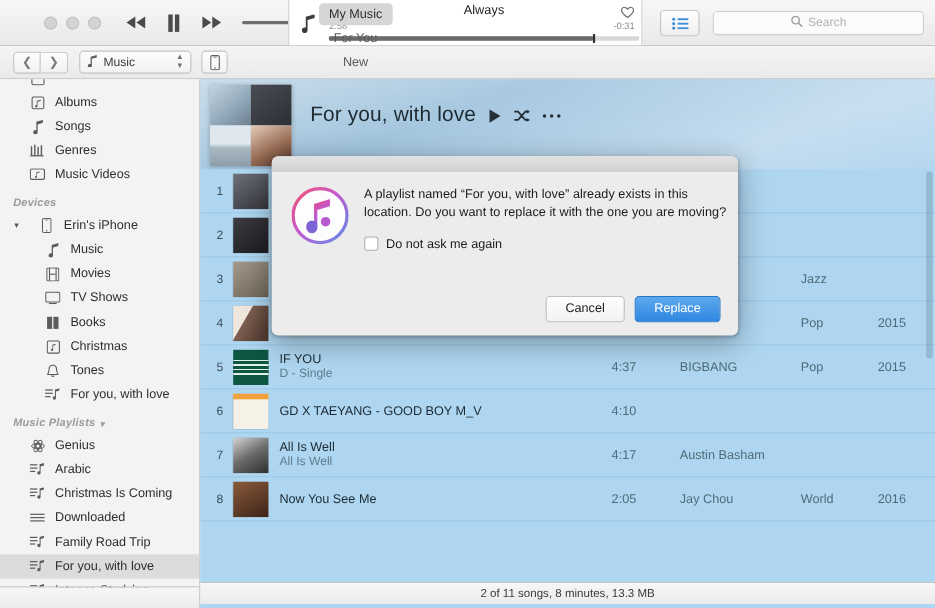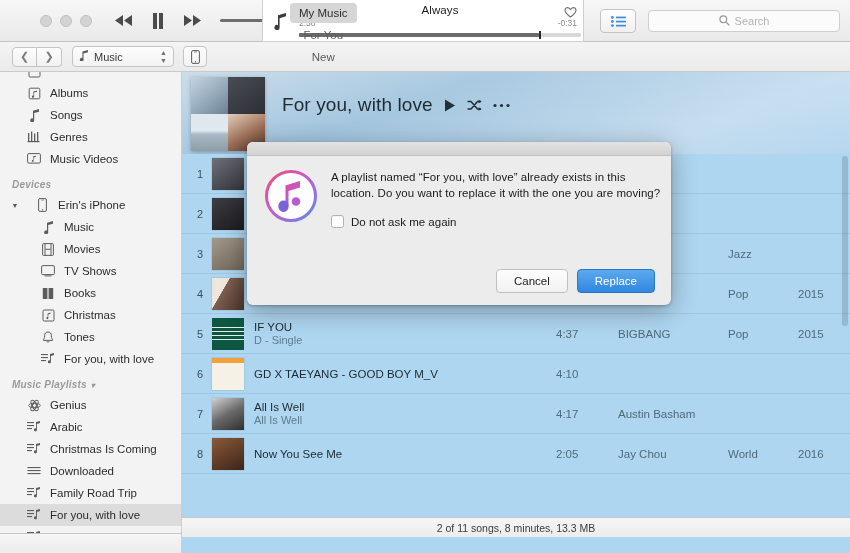--- a/index.html
+++ b/index.html
@@ -237,21 +237,21 @@
 
   .vscroll {
     position: absolute; right: 1px; top: 82px; bottom: 0;
     width: 8px;
   }
   .vthumb { position: absolute; top: 2px; left: 1px; width: 6px;
             height: 170px; background: rgba(90,120,140,.3); border-radius: 3px; }
 
   
   .statusbar {
-    position: absolute; left: 182px; right: 0; bottom: 16px;
+    position: absolute; left: 182px; right: 0; bottom: 4px;
     height: 20px;
     background: linear-gradient(to bottom,#f6f6f6,#ececec);
     border-top: 1px solid #c6c6c6;
     display: flex; align-items: center; justify-content: center;
     font-size: 10.5px; color: #3b3b3b;
   }
   .sb-left-foot {
     position: absolute; left: 0; bottom: 0; width: 182px; height: 20px;
     background: linear-gradient(to bottom,#f6f6f6,#ececec);
     border-top: 1px solid #c6c6c6; border-right: 1px solid #cdcdcd;

